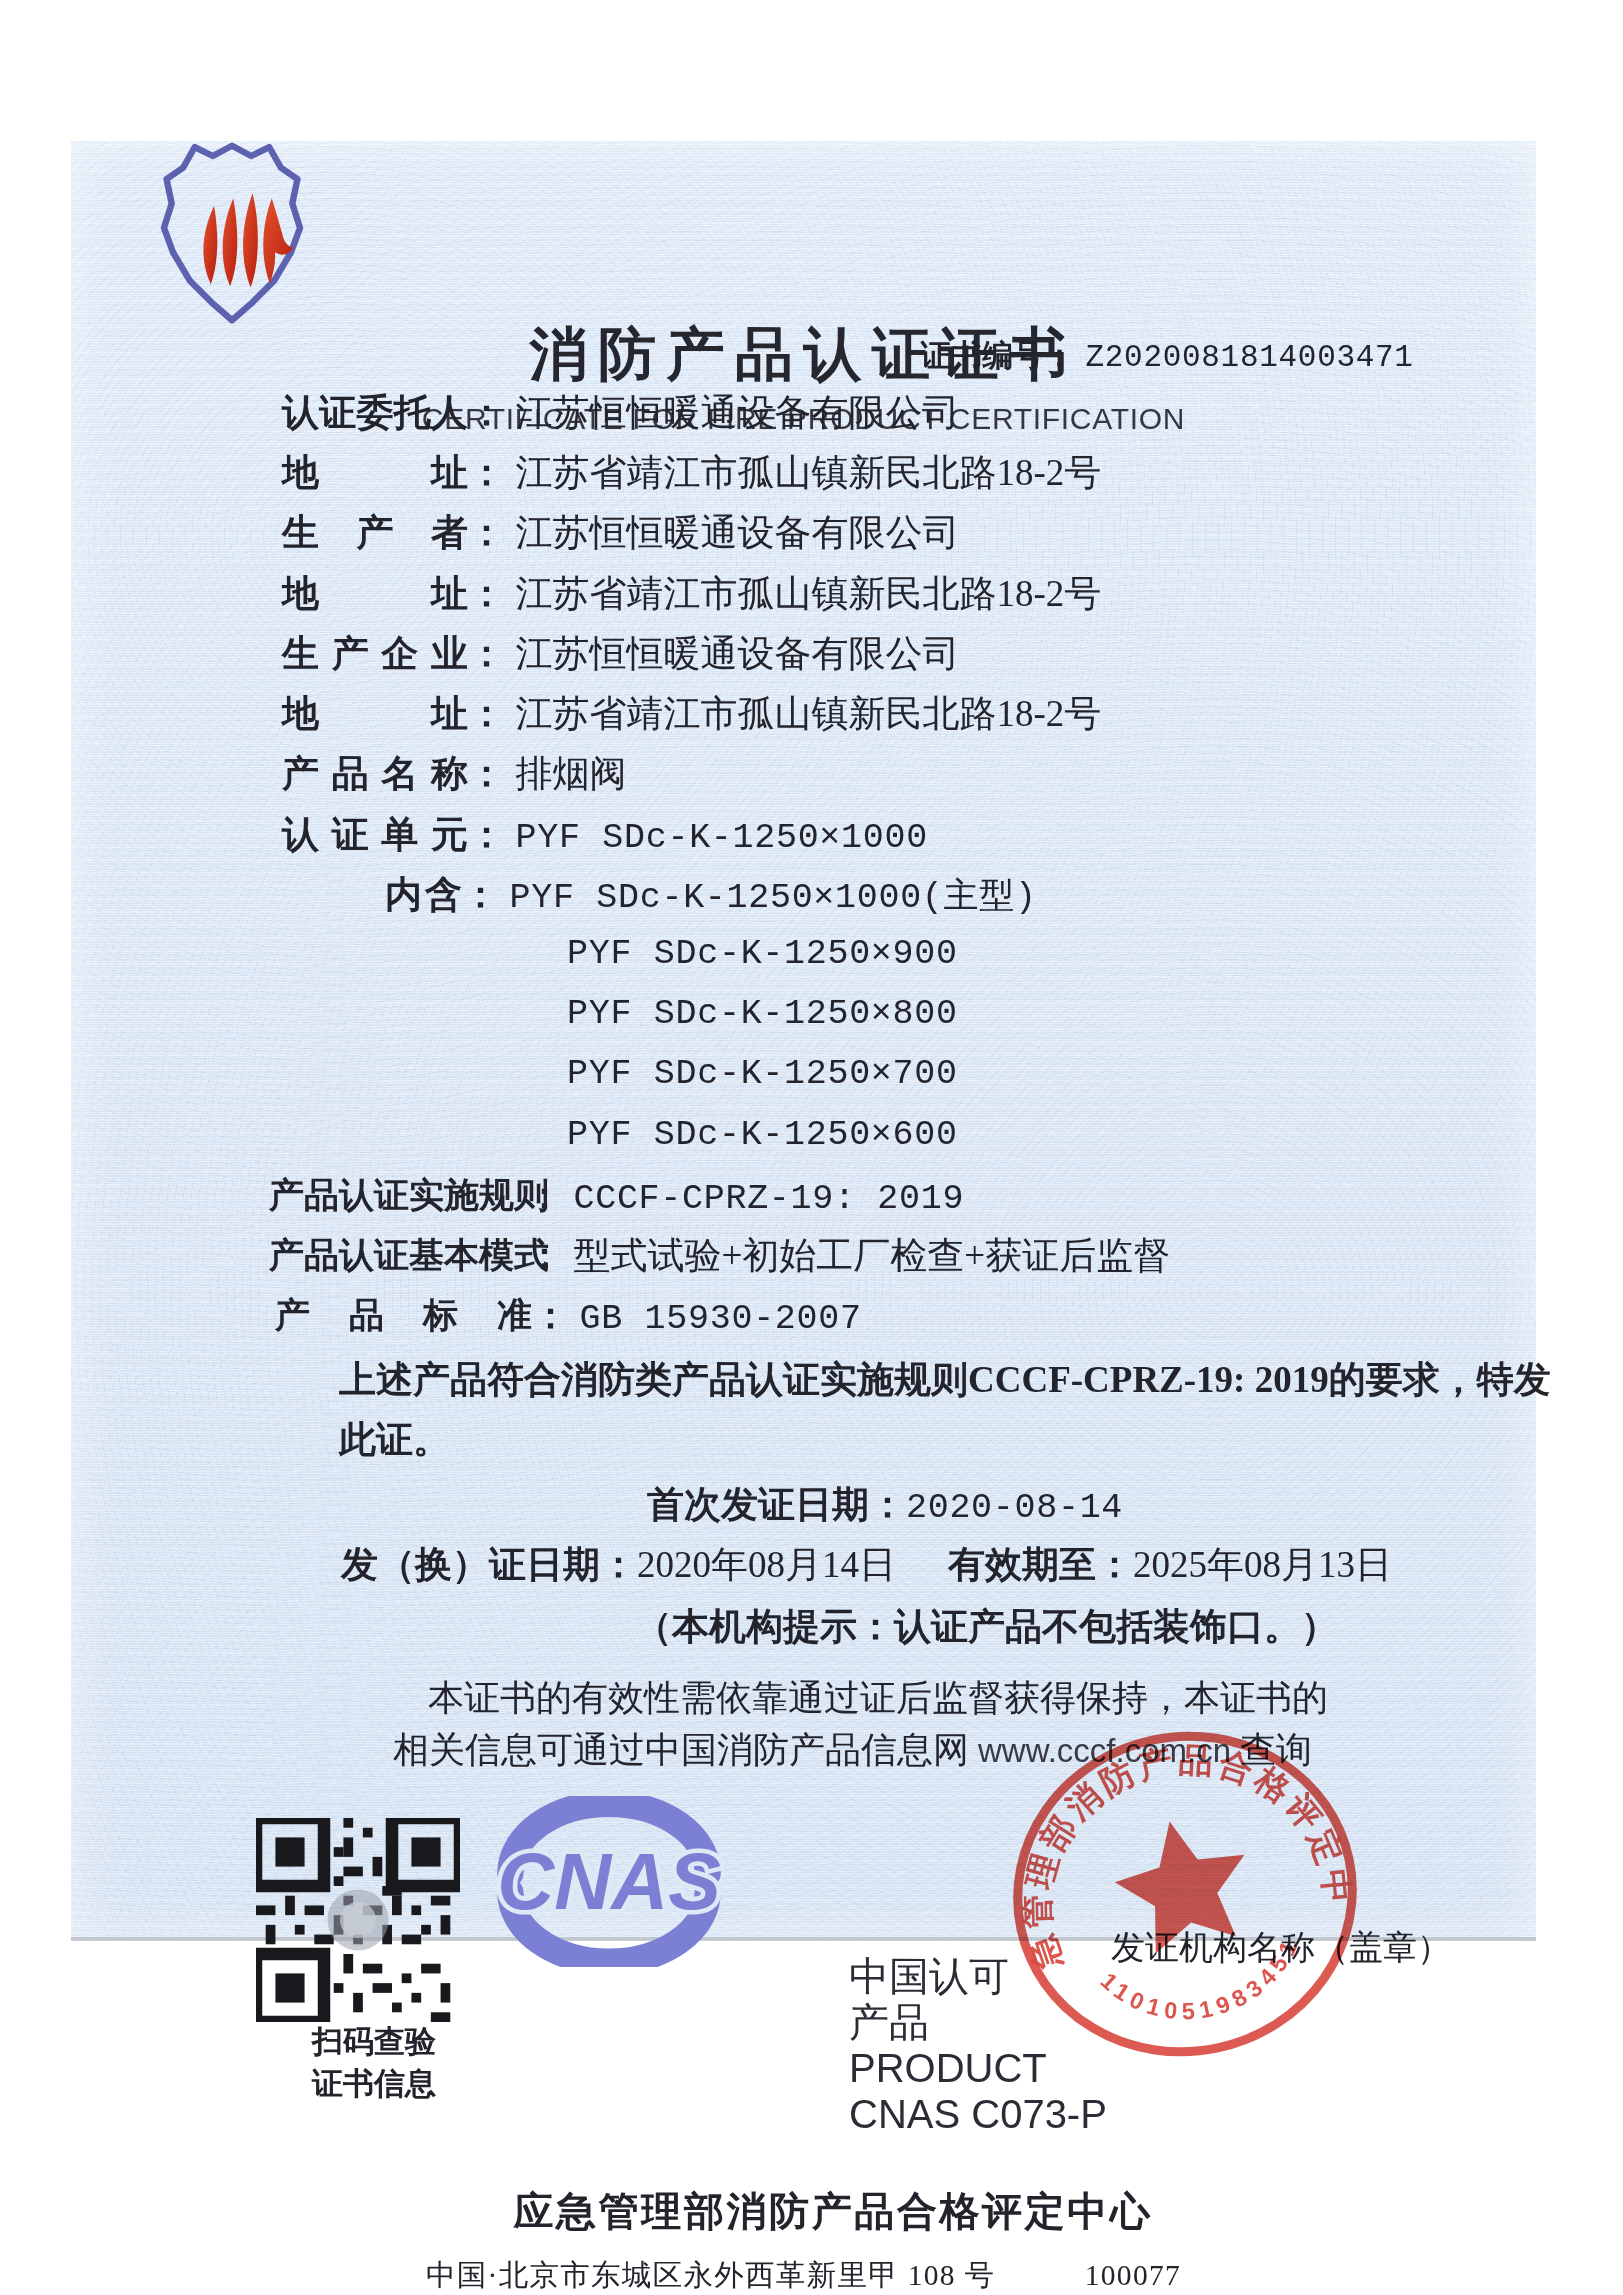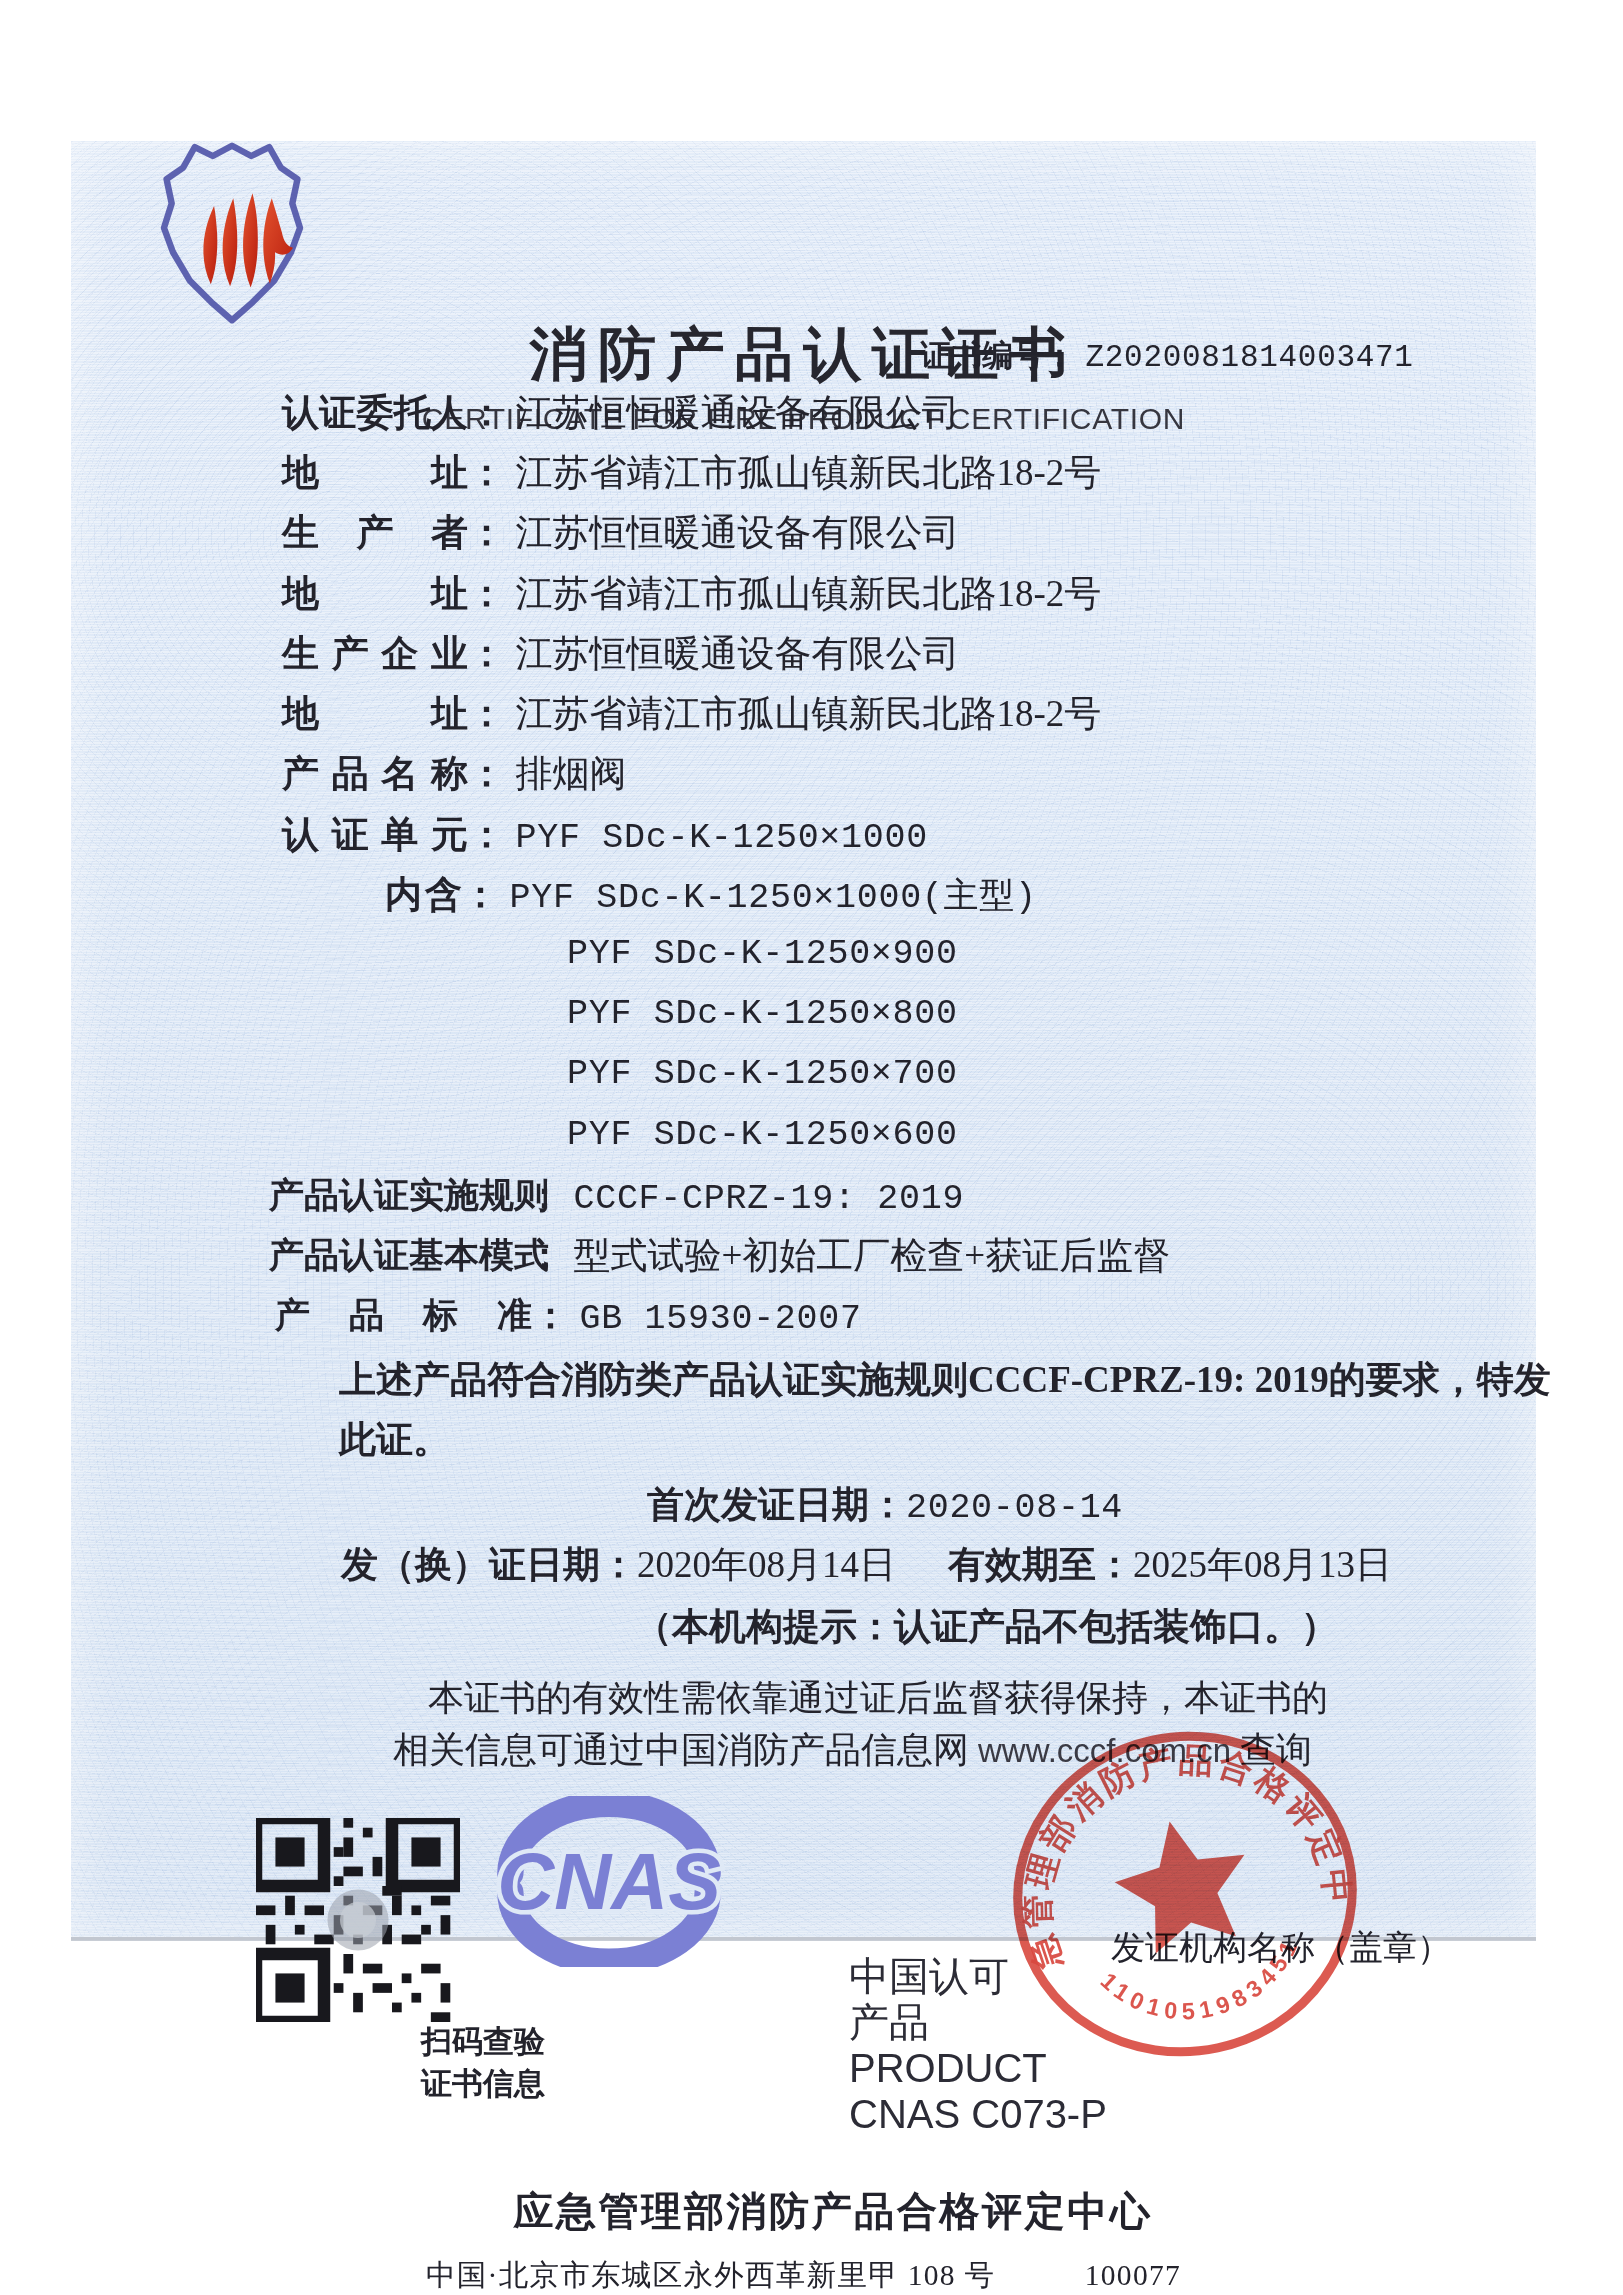--- a/index.html
+++ b/index.html
@@ -43,21 +43,21 @@
   .bold{font-weight:700;}
   .stmt{left:268px;font-size:37px;font-weight:700;white-space:nowrap;}
   .datefirst{left:576px;font-size:37px;white-space:nowrap;}
   .daterow{left:270px;font-size:37px;white-space:nowrap;}
   .gap80{display:inline-block;width:52px;}
   .note{left:564px;font-size:37px;font-weight:700;white-space:nowrap;}
   .keep1{left:357px;top:1666px;font-size:36px;white-space:nowrap;margin-top:8px;}
   .keep2{left:322px;top:1727px;font-size:36px;white-space:nowrap;}
   .keep2 .url{font-family:"Liberation Sans","DejaVu Sans",sans-serif;font-size:33px;color:#3a3a44;text-align:right;}
   .qrwrap{left:255px;top:1818px;width:204px;height:204px;}
-  .qrcap{left:241px;width:233px;text-align:right;font-size:31px;font-weight:700;line-height:41px;}
+  .qrcap{left:241px;width:233px;text-align:left;font-size:31px;font-weight:700;line-height:41px;}
   .cnaswrap{left:490px;top:1796px;width:238px;height:171px;}
   .cnastext{
     left:778px;top:1812px;font-size:40px;line-height:46px;
     font-family:"Liberation Sans","DejaVu Sans",sans-serif;color:#2c2c36;white-space:nowrap;
   }
   .issuercap{left:1111px;top:1926px;font-size:34px;white-space:nowrap;z-index:2;}
   .stampwrap{left:1003px;top:1712px;width:364px;height:364px;transform:rotate(-12deg);
     mix-blend-mode:multiply;opacity:.92;z-index:3;}
   .footorg{left:0;right:0;top:2043px;text-align:center;font-size:40px;font-weight:700;letter-spacing:2.6px;padding-left:59px;}
   .footaddr{left:0;right:0;top:2115px;text-align:center;font-size:29.5px;letter-spacing:1.3px;padding-left:-26px;font-family:Liberation Serif, serif;}

